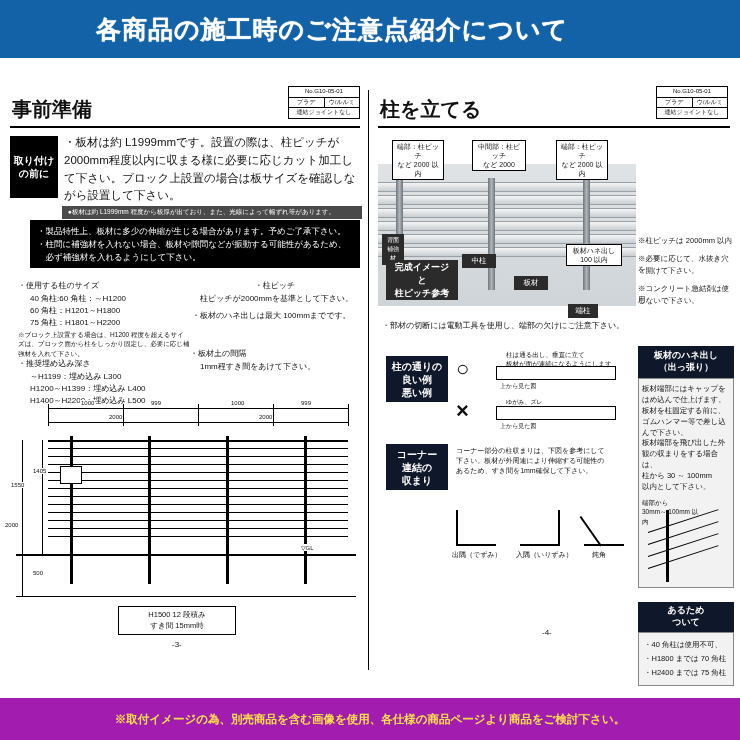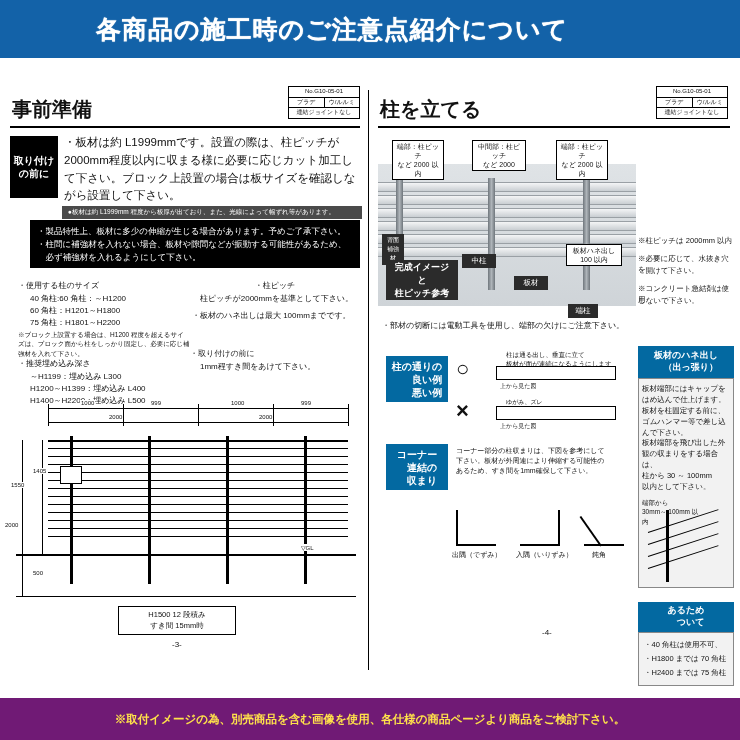--- a/index.html
+++ b/index.html
@@ -134,24 +134,24 @@
     font-size:7.5px;
     text-align:center;
     padding:3px 4px;
     background:#fff;
     line-height:1.4;
   }
 
   
   .gray-head {
     position:absolute;
-    background:#0369a1; color:#fff;
+    background:#0f172a; color:#fff;
     font-size:10px; font-weight:bold;
     display:flex; align-items:center; justify-content:center;
-    text-align:right; line-height:1.3;
+    text-align:center; line-height:1.3;
   }
   .gray-box {
     position:absolute;
     border:1px solid #888;
     background:#f2f2f2;
   }
   .blk-label {
     position:absolute;
     background:#2b2b2b; color:#fff;
     font-size:7.5px;
@@ -181,21 +181,21 @@
     border-bottom:1px solid #9aa0a5;
   }
   .post {
     position:absolute;
     background:linear-gradient(90deg,#6f767c,#aeb4b9,#6f767c);
   }
 
   
   .footer {
     position:absolute; left:0; top:698px; width:740px; height:42px;
-    background:#701a75;
+    background:#a21caf;
     display:flex; align-items:center; justify-content:center;
   }
   .footer-text {
     color:#ffe24a; font-size:11.5px; font-weight:bold;
   }
 
   .ok-mark, .ng-mark {
     position:absolute; font-size:22px; font-weight:bold; line-height:1;
   }
 </style>
@@ -240,21 +240,21 @@
 
   <div class="small-list" style="left:18px; top:300px; width:170px;">・推奨埋め込み深さ</div>
   <div class="small-list" style="left:30px; top:313px; width:180px;">～H1199：埋め込み L300</div>
   <div class="small-list" style="left:30px; top:325px; width:180px;">H1200～H1399：埋め込み L400</div>
   <div class="small-list" style="left:30px; top:337px; width:180px;">H1400～H2200：埋め込み L500</div>
 
   <div class="small-list" style="left:190px; top:222px; width:170px;text-align:center;">・柱ピッチ</div>
   <div class="small-list" style="left:200px; top:235px; width:170px;">柱ピッチが2000mmを基準として下さい。</div>
   <div class="small-list" style="left:192px; top:252px; width:170px;">・板材のハネ出しは最大 100mmまでです。</div>
 
-  <div class="small-list" style="left:190px; top:290px; width:170px;">・取り付けの前に</div>
+  <div class="small-list" style="left:190px; top:290px; width:170px;">・板材土の間隔</div>
   <div class="small-list" style="left:200px; top:303px; width:170px;">1mm程すき間をあけて下さい。</div>
 
   <div>
 
     <div class="line hline" style="left:48px; top:350px; width:300px;"></div>
     <div class="dim-label" style="left:80px; top:342px;">1000</div>
     <div class="dim-label" style="left:150px; top:342px;">999</div>
     <div class="dim-label" style="left:230px; top:342px;">1000</div>
     <div class="dim-label" style="left:300px; top:342px;">999</div>
 

